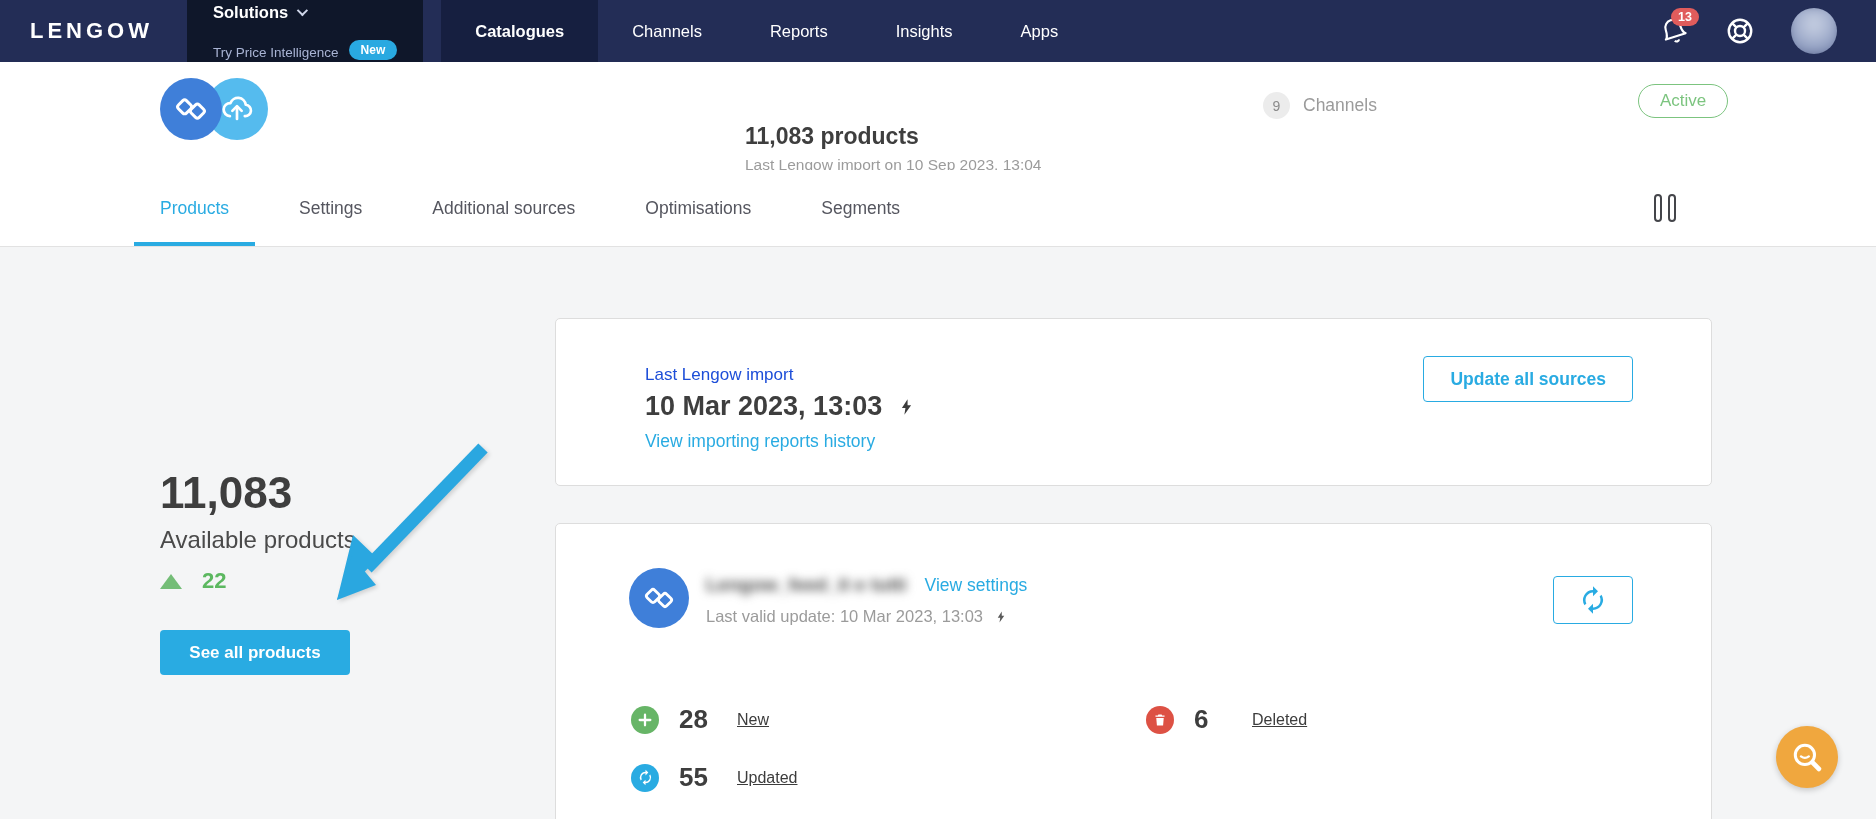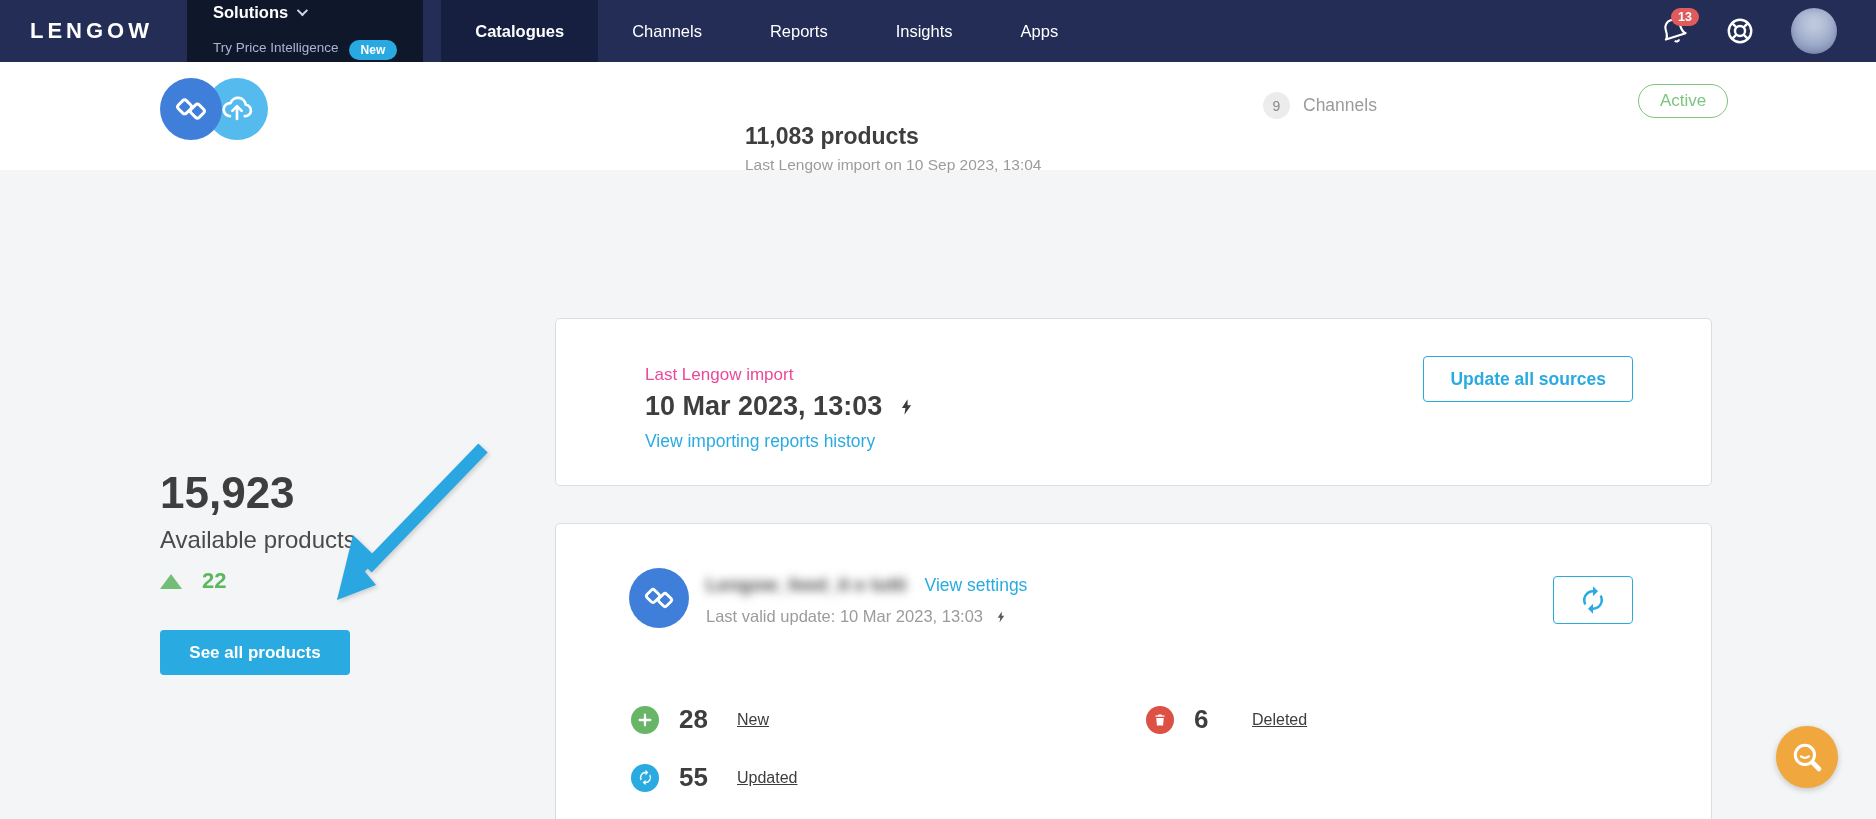--- a/index.html
+++ b/index.html
@@ -12,21 +12,21 @@
     background:#232d56; display:flex; align-items:stretch; color:#fff; }
   .logo { display:flex; align-items:center; padding:0 34px 0 30px;
     font-size:22px; font-weight:bold; letter-spacing:4px; color:#fff; }
   .solutions { display:flex; flex-direction:column; justify-content:center;
     padding:0 26px; background:#0f172a; cursor:pointer; }
   .solutions-top { display:flex; align-items:center; gap:9px;
     font-size:16.5px; font-weight:bold; }
   .chev { display:inline-block; width:8px; height:8px;
     border-right:2px solid #cfd6ea; border-bottom:2px solid #cfd6ea;
     transform:rotate(45deg) translateY(-2px); }
-  .solutions-sub { display:flex; align-items:flex-start; gap:10px; margin-top:18px;
+  .solutions-sub { display:flex; align-items:flex-end; gap:10px; margin-top:18px;
     font-size:13.5px; color:#a9b4d4; }
   .pill-new { background:#29a9e1; color:#fff; font-size:12px; font-weight:bold;
     padding:3px 12px; border-radius:11px; }
   .nav-items { display:flex; align-items:stretch; margin-left:18px; }
   .nav-item { display:flex; align-items:center; gap:8px; padding:0 34px;
     font-size:16.5px; color:#fff; cursor:pointer; white-space:nowrap; }
   .nav-item.active { background:#161f40; font-weight:bold; }
   .badge-red { background:#e05c5c; color:#fff; font-size:13px; font-weight:bold;
     min-width:22px; height:22px; border-radius:11px; display:flex;
     align-items:center; justify-content:center; padding:0 4px; }
@@ -96,21 +96,21 @@
   .see-all-btn { margin-top:36px; width:190px; height:45px; background:#29abe2;
     color:#fff; border:none; border-radius:4px; font-size:17px; font-weight:bold;
     cursor:pointer; font-family:"Liberation Sans",sans-serif; }
   .anno-arrow { position:absolute; left:315px; top:432px; pointer-events:none;
     filter:drop-shadow(2px 2px 2px rgba(0,0,0,.15)); }
 
   
   .card { position:absolute; left:555px; width:1157px; background:#fff;
     border:1px solid #ddd; border-radius:5px; }
   .card-import { top:318px; height:168px; }
-  .imp-title { position:absolute; left:89px; top:46px; font-size:17px; color:#ec4899; }
+  .imp-title { position:absolute; left:89px; top:46px; font-size:17px; color:#1d4ed8; }
   .imp-date { position:absolute; left:89px; top:72px; font-size:27px;
     font-weight:bold; color:#3e3e3e; display:flex; align-items:center; gap:16px; }
   .imp-link { position:absolute; left:89px; top:112px; font-size:17.5px;
     color:#29abe2; cursor:pointer; }
   .update-btn { position:absolute; right:78px; top:37px; height:46px;
     padding:0 26px; background:#fff; border:1.5px solid #29abe2; border-radius:4px;
     color:#29abe2; font-size:17.5px; font-weight:bold; cursor:pointer;
     font-family:"Liberation Sans",sans-serif; }
 
   .card-source { top:523px; height:340px; }
@@ -229,23 +229,36 @@
     </div>
 
     <div class="cat-channels">
       <span class="channels-badge">9</span>
       <span class="channels-label">Channels</span>
     </div>
 
     <div class="status-pill">Active</div>
   </div>
 
+  <div class="tabs-bar">
+    <div class="tabs">
+      <div class="tab active">Products</div>
+      <div class="tab">Settings</div>
+      <div class="tab">Additional sources</div>
+      <div class="tab">Optimisations</div>
+      <div class="tab">Segments</div>
+    </div>
+    <div class="pause-ic">
+        <i></i>
+        <i></i>
+      </div>
+  </div>
 
   <div class="summary">
-    <div class="sum-count">15,923</div>
+    <div class="sum-count">11,083</div>
     <div class="sum-label">Available products</div>
     <div class="sum-delta">
       <span class="tri-up"></span>
       <span class="delta-val">22</span>
     </div>
     <button class="see-all-btn">See all products</button>
   </div>
 
   <svg class="anno-arrow" width="190" height="190" viewBox="0 0 190 190">
     <path d="M168 16 L52 136" stroke="#2aa7e0" stroke-width="13" fill="none"></path>

